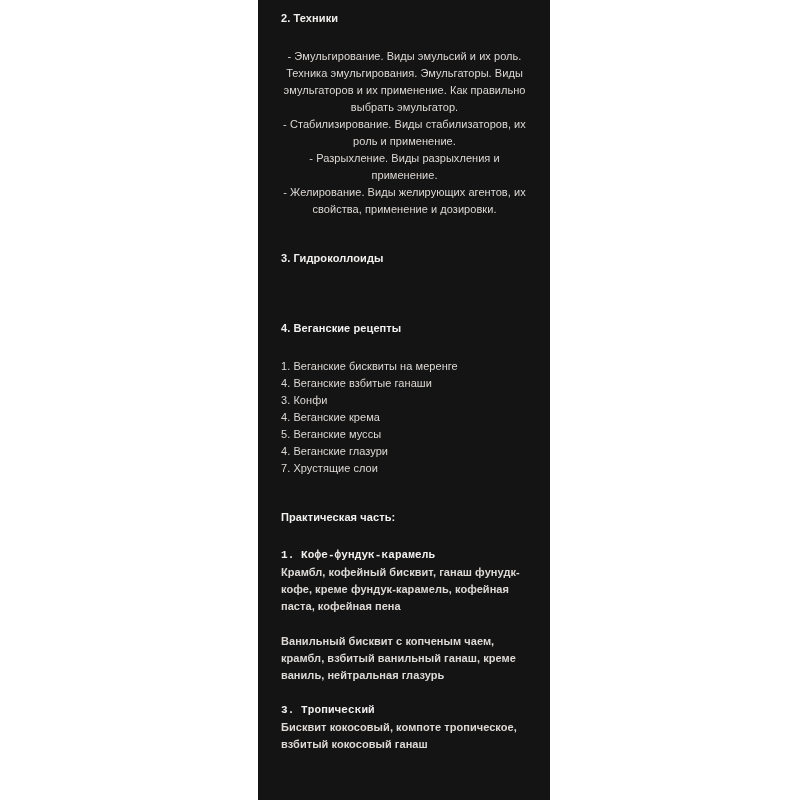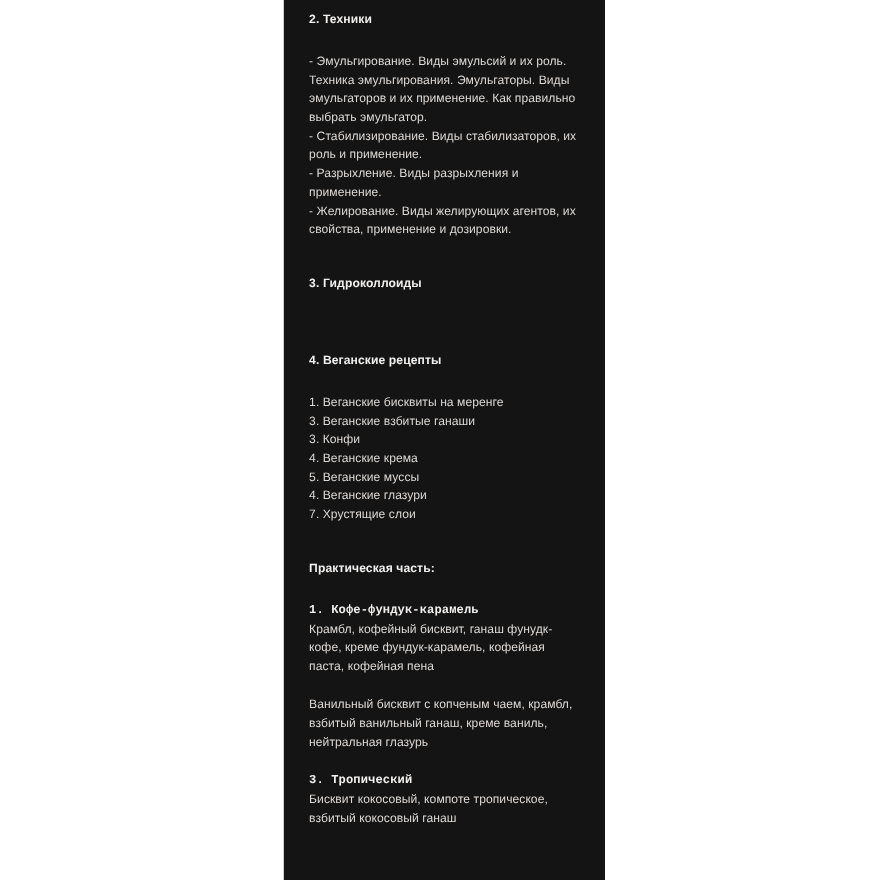--- a/index.html
+++ b/index.html
@@ -40,20 +40,21 @@
     letter-spacing: 0.1px;
     margin: 0;
   }
   .para {
     color: #ddd9d6;
     font-size: 11px;
     font-weight: normal;
     line-height: 17px;
     letter-spacing: 0.05px;
     margin: 0;
+    text-align: center;
   }
   .list {
     margin: 0;
     padding: 0;
     list-style: none;
   }
   .list li {
     color: #ddd9d6;
     font-size: 11px;
     line-height: 17px;
@@ -67,21 +68,21 @@
     font-size: 11px;
     font-weight: bold;
     line-height: 17px;
     letter-spacing: 0.1px;
     margin: 0;
     font-family: Liberation Mono, monospace;
   }
   .recipe-body {
     color: #ddd9d6;
     font-size: 11px;
-    font-weight: normal;
+    font-weight: bold;
     line-height: 17px;
     letter-spacing: 0.05px;
     margin: 0;
   }
   
   .gap-lg { height: 22px; }
   .gap-md { height: 18px; }
   .gap-xl { height: 32px; }
 </style>
 </head>
@@ -108,21 +109,21 @@
 
 
     <div class="gap-xl"></div>
 
     <h2 class="sec-heading">4. Веганские рецепты</h2>
 
     <div class="gap-lg"></div>
 
     <ul class="list" id="vegan-list">
         <li>1. Веганские бисквиты на меренге</li>
-        <li>3. Веганские взбитые ганаши</li>
+        <li>4. Веганские взбитые ганаши</li>
         <li>3. Конфи</li>
         <li>4. Веганские крема</li>
         <li>5. Веганские муссы</li>
         <li>4. Веганские глазури</li>
         <li>7. Хрустящие слои</li>
       </ul>
 
     <div class="gap-xl"></div>
 
     <h2 class="sec-heading">Практическая часть:</h2>

